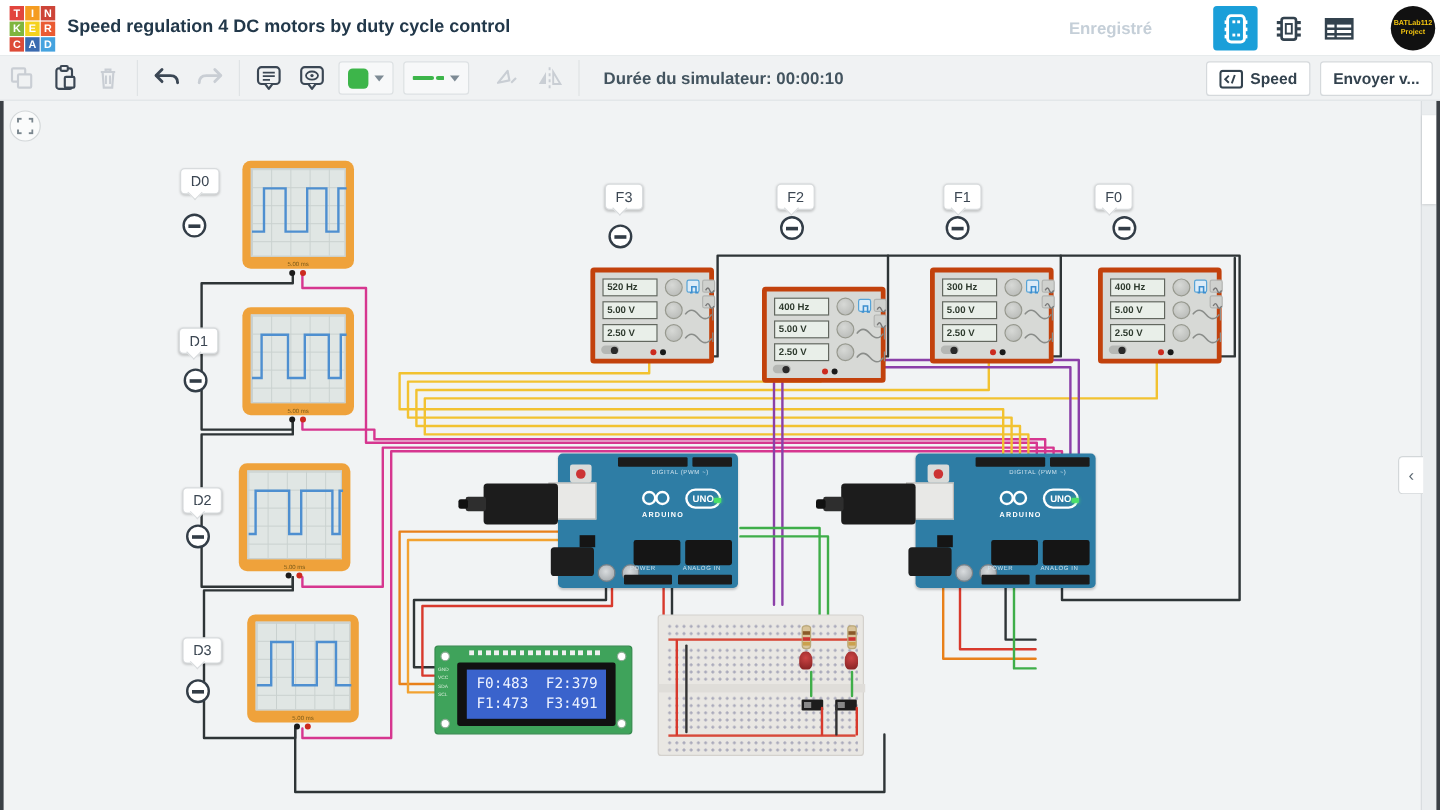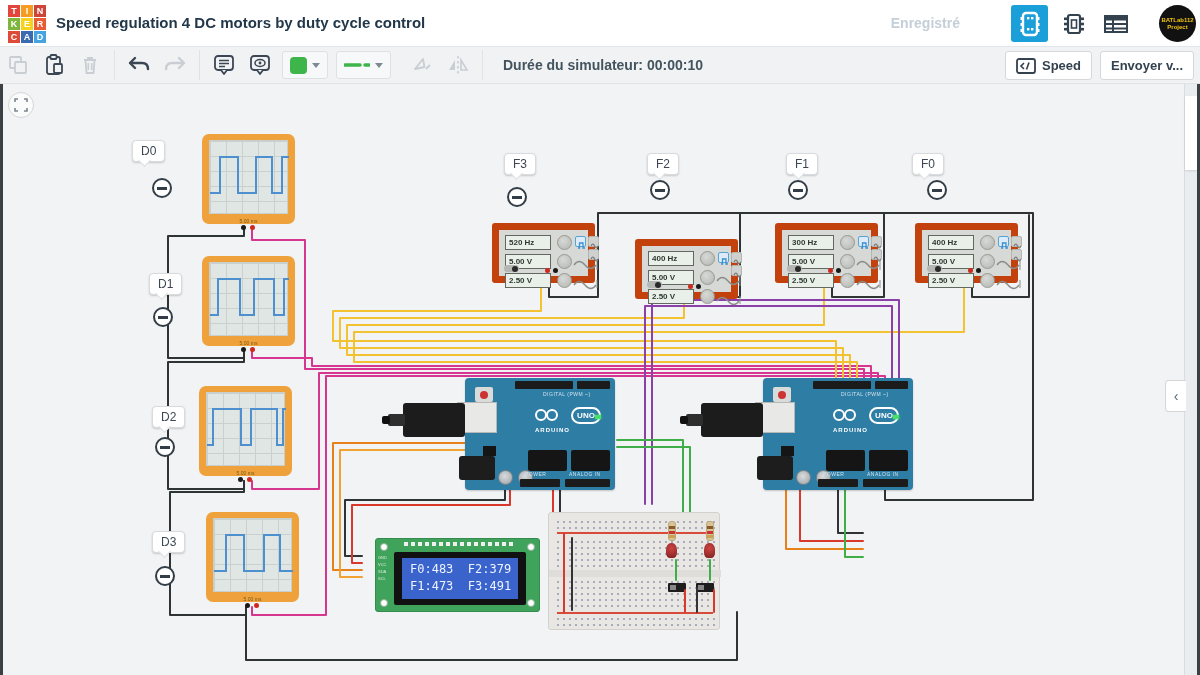--- a/index.html
+++ b/index.html
@@ -46,21 +46,21 @@
 
   
   .scope { position:absolute; width:93px; height:90px; background:#efa23b; border-radius:7px; z-index:5; }
   .scope .screen { position:absolute; left:7px; top:6px; width:79px; height:74px; background:#e0e6e4; border:1px solid #c9cfcd;
      background-image:linear-gradient(#c9d1cf 1px,transparent 1px),linear-gradient(90deg,#c9d1cf 1px,transparent 1px); background-size:16px 15px; }
   .scope .tb { position:absolute; bottom:0px; left:0; width:100%; text-align:center; font-size:5px; color:#7a5a18; }
   .scope .t1,.scope .t2 { position:absolute; bottom:-6px; width:5px; height:5px; border-radius:50%; }
   .scope .t1 { left:39px; background:#1a1a1a; } .scope .t2 { left:48px; background:#cc2a1e; }
 
   
-  .fgen { position:absolute; width:103px; height:60px; background:#d7d9d6; border:7px solid #c2410c; border-radius:3px; z-index:5; }
+  .fgen { position:absolute; width:103px; height:80px; background:#d7d9d6; border:4px solid #c2410c; border-radius:3px; z-index:5; }
   .fgen .disp { position:absolute; left:6px; width:46px; height:15px; background:#e9efe9; border:1px solid #62675f; font-size:8px; font-weight:bold; color:#2e3a2e; line-height:13px; padding-left:3px; }
   .fgen .knob { position:absolute; left:58px; width:15px; height:15px; border-radius:50%; background:radial-gradient(circle at 40% 35%, #d7d9d6, #b4b6b3); border:1px solid #97998f; }
   .fgen .wbt { position:absolute; width:11px; height:11px; border:1px solid #b3b5b2; background:#cfd1ce; border-radius:2px; }
   .fgen .wbt.sel { border-color:#56a3d6; background:#dcebf7; }
   .fgen .toggle { position:absolute; left:5px; bottom:4px; width:15px; height:7px; border-radius:4px; background:#b5b7b4; }
   .fgen .toggle::after { content:""; position:absolute; right:1px; top:0.5px; width:6px; height:6px; border-radius:50%; background:#2a2a2a; }
   .fgen .tr,.fgen .tk { position:absolute; bottom:3px; width:5px; height:5px; border-radius:50%; }
   .fgen .tr { left:46px; background:#cc2a1e; } .fgen .tk { left:54px; background:#1a1a1a; }
 
   
@@ -349,21 +349,21 @@
     <div class="screen">
       <svg width="79" height="74">
           <path d="M0,52 H12 V16 H30 V52 H50 V16 H66 V52 H79" fill="none" stroke="#4e8fd0" stroke-width="2"></path>
         </svg>
     </div>
     <div class="tb">5.00 ms</div>
     <span class="t1"></span>
       <span class="t2"></span>
   </div>
 
-  <div class="bubble" style="left:132px;top:56px">D0</div>
+  <div class="bubble" style="left:150px;top:56px">D0</div>
   <div class="minusbtn" style="left:152px;top:94px"></div>
   <div class="bubble" style="left:149px;top:189px">D1</div>
   <div class="minusbtn" style="left:153px;top:223px"></div>
   <div class="bubble" style="left:152px;top:322px">D2</div>
   <div class="minusbtn" style="left:155px;top:353px"></div>
   <div class="bubble" style="left:152px;top:447px">D3</div>
   <div class="minusbtn" style="left:155px;top:482px"></div>
 
   <div class="fgen" style="left:492px;top:139px">
     <div class="disp" style="top:5px">520 Hz</div>
@@ -563,21 +563,21 @@
     <div class="led" style="left:155px;top:30px"></div>
     <div class="jump" style="left:126px;top:46px;height:22px;background:#3fae49"></div>
     <div class="jump" style="left:160px;top:46px;height:22px;background:#3fae49"></div>
     <div class="switch" style="left:119px;top:70px"></div>
     <div class="switch" style="left:147px;top:70px"></div>
     <div class="jump" style="left:135px;top:76px;height:24px;background:#d8392c"></div>
     <div class="jump" style="left:147px;top:74px;height:26px;background:#333"></div>
     <div class="jump" style="left:164px;top:76px;height:24px;background:#d8392c"></div>
   </div>
 
-  <div class="lcd" style="left:375px;top:454px">
+  <div class="lcd" style="left:362px;top:454px">
     <div class="hole" style="left:4px;top:4px"></div>
       <div class="hole" style="right:4px;top:4px"></div>
     <div class="hole" style="left:4px;bottom:4px"></div>
       <div class="hole" style="right:4px;bottom:4px"></div>
     <div class="pins"></div>
     <div class="pl" style="top:15px;white-space:pre-line">GND
 VCC
 SDA
 SCL</div>
     <div class="bezel">

